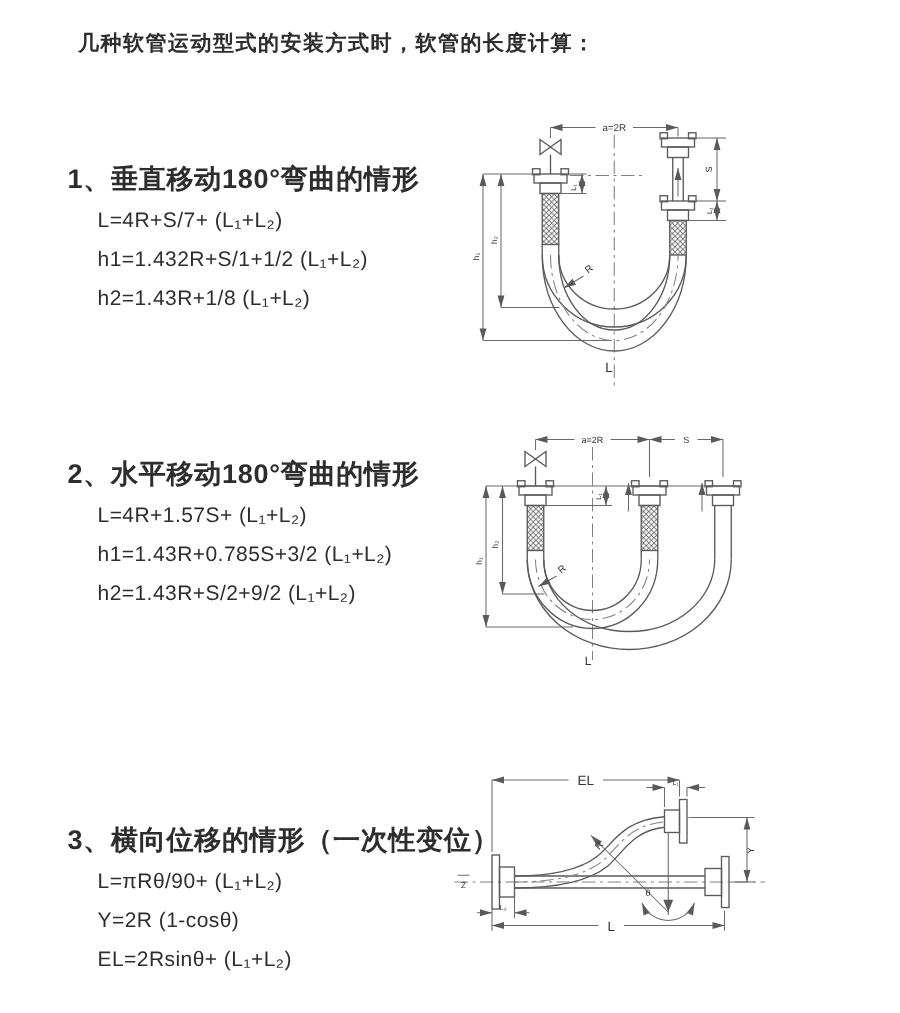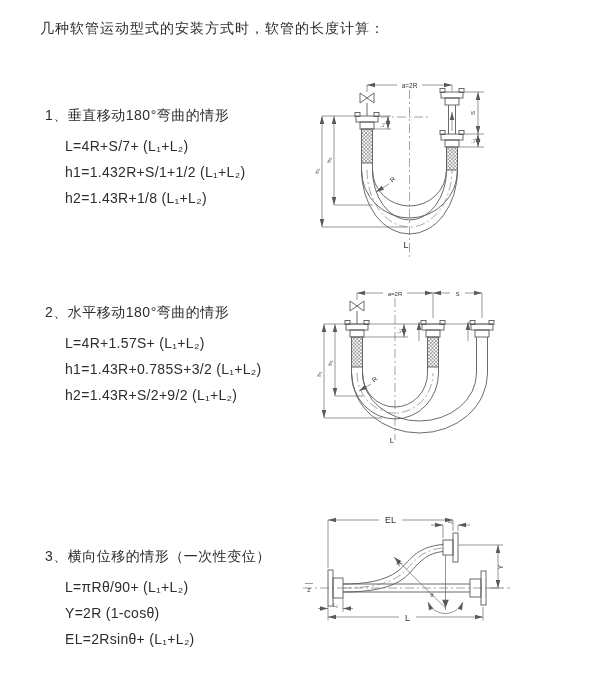--- a/index.html
+++ b/index.html
@@ -1,24 +1,24 @@
 <!DOCTYPE html>
 <html><head>
 <meta charset="utf-8">
 <style>
   html,body{margin:0;padding:0}
   body{
     width:600px;height:675px;position:relative;overflow:hidden;
     background:#ffffff;color:#2d2d2d;
     font-family:"Liberation Sans","DejaVu Sans",sans-serif;
   }
-  .title{position:absolute;left:40px;top:20px;font-size:14px;font-weight:normal;letter-spacing:1px}
+  .title{position:absolute;left:52px;top:20px;font-size:14px;font-weight:bold;letter-spacing:1px}
   .section{position:absolute;left:45px}
   #s1{top:107px}#s2{top:304px}#s3{top:548px}
-  .heading{font-size:14px;font-weight:normal;letter-spacing:.5px;height:16px}
+  .heading{font-size:18px;font-weight:bold;letter-spacing:.5px;height:16px}
   .formulas{margin:10px 0 0 20px;padding:0;list-style:none}
   .formulas li{height:26px;line-height:26px;font-size:14px;letter-spacing:.3px;white-space:pre}
   .diag{position:absolute}
   .diag text{fill:#333;stroke:none;font-family:"Liberation Sans","DejaVu Sans",sans-serif}
   .ln{stroke:#5a5a5a;stroke-width:.9;fill:none}
   .thin{stroke:#6a6a6a;stroke-width:.7;fill:none}
   .cl{stroke:#808080;stroke-width:.7;fill:none;stroke-dasharray:9 3 2 3}
 </style>
 </head>
 <body>

